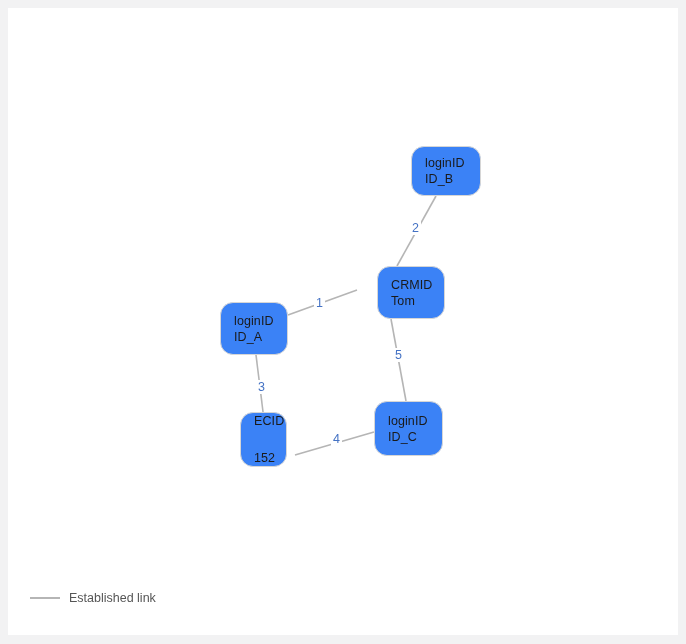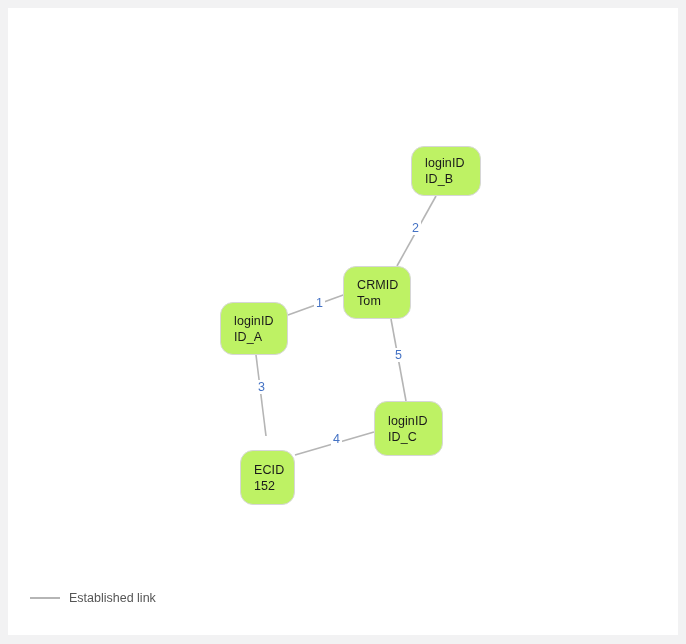--- a/index.html
+++ b/index.html
@@ -26,21 +26,21 @@
   #graph-canvas {
     position: absolute;
     left: 0;
     top: 0;
     width: 670px;
     height: 627px;
   }
   .node {
     position: absolute;
     box-sizing: border-box;
-    background: #bef264;
+    background: #3b82f6;
     border: 1px solid #d6d6d6;
     border-radius: 13px;
     display: flex;
     flex-direction: column;
     justify-content: center;
     padding-left: 13px;
     color: #1a1a1a;
     font-size: 12.5px;
     line-height: 16px;
     font-family: "Liberation Sans", sans-serif;
@@ -102,33 +102,33 @@
         <line x1="248" y1="347" x2="258" y2="428" stroke="#b5b5b5" stroke-width="1.6"></line>
         <line x1="287" y1="447" x2="366" y2="424" stroke="#b5b5b5" stroke-width="1.6"></line>
         <line x1="383" y1="311" x2="398" y2="393" stroke="#b5b5b5" stroke-width="1.6"></line>
       </svg>
 
     <div id="nodes-layer">
         <div class="node" style="left: 403px; top: 138px; width: 70px; height: 50px;">
           <div class="node-type">loginID</div>
           <div class="node-value">ID_B</div>
         </div>
-        <div class="node" style="left: 335px; top: 258px; width: 68px; height: 53px;">
+        <div class="node" style="left: 369px; top: 258px; width: 68px; height: 53px;">
           <div class="node-type">CRMID</div>
           <div class="node-value">Tom</div>
         </div>
         <div class="node" style="left: 212px; top: 294px; width: 68px; height: 53px;">
           <div class="node-type">loginID</div>
           <div class="node-value">ID_A</div>
         </div>
         <div class="node" style="left: 366px; top: 393px; width: 69px; height: 55px;">
           <div class="node-type">loginID</div>
           <div class="node-value">ID_C</div>
         </div>
-        <div class="node" style="left: 232px; top: 442px; width: 55px; height: 55px;">
+        <div class="node" style="left: 232px; top: 404px; width: 47px; height: 55px; justify-content: space-between;">
           <div class="node-type">ECID</div>
           <div class="node-value">152</div>
         </div>
       </div>
     <div id="labels-layer">
         <div class="edge-label" style="left: 306px; top: 288px;">1</div>
         <div class="edge-label" style="left: 402px; top: 213px;">2</div>
         <div class="edge-label" style="left: 248px; top: 372px;">3</div>
         <div class="edge-label" style="left: 323px; top: 424px;">4</div>
         <div class="edge-label" style="left: 385px; top: 340px;">5</div>

